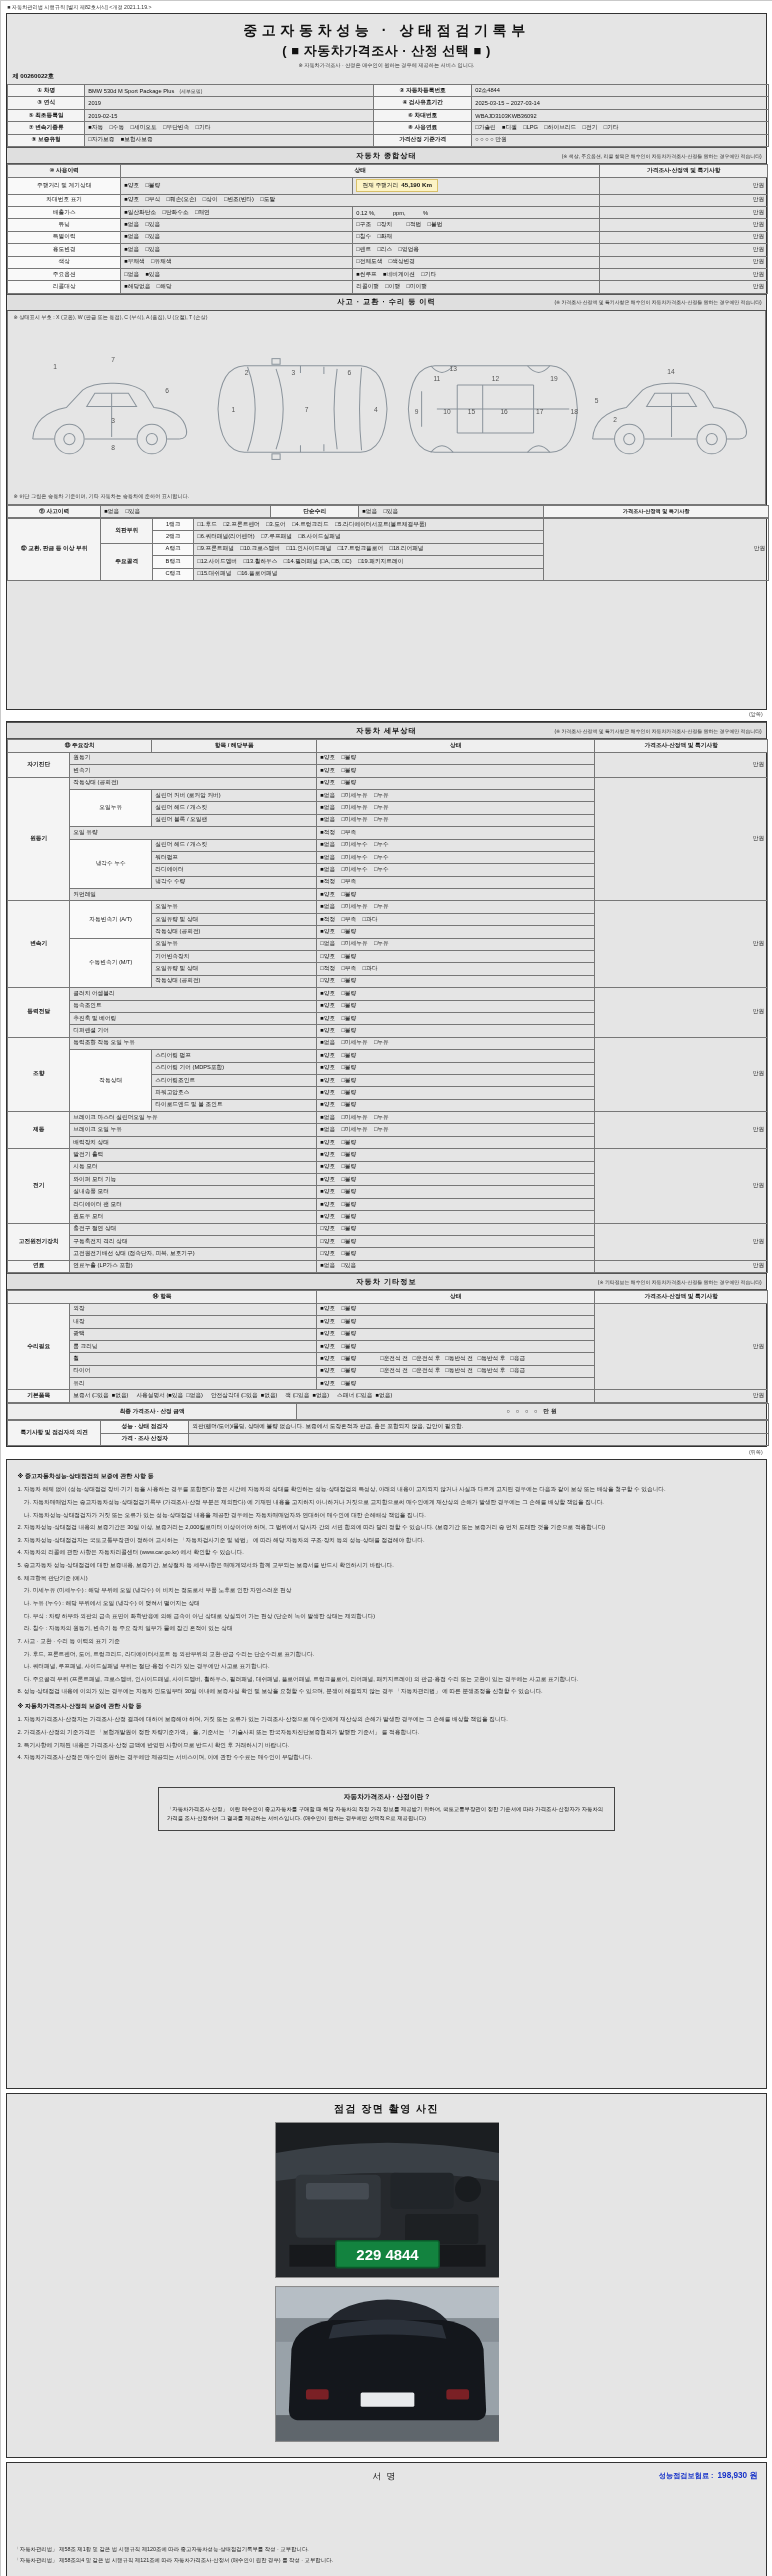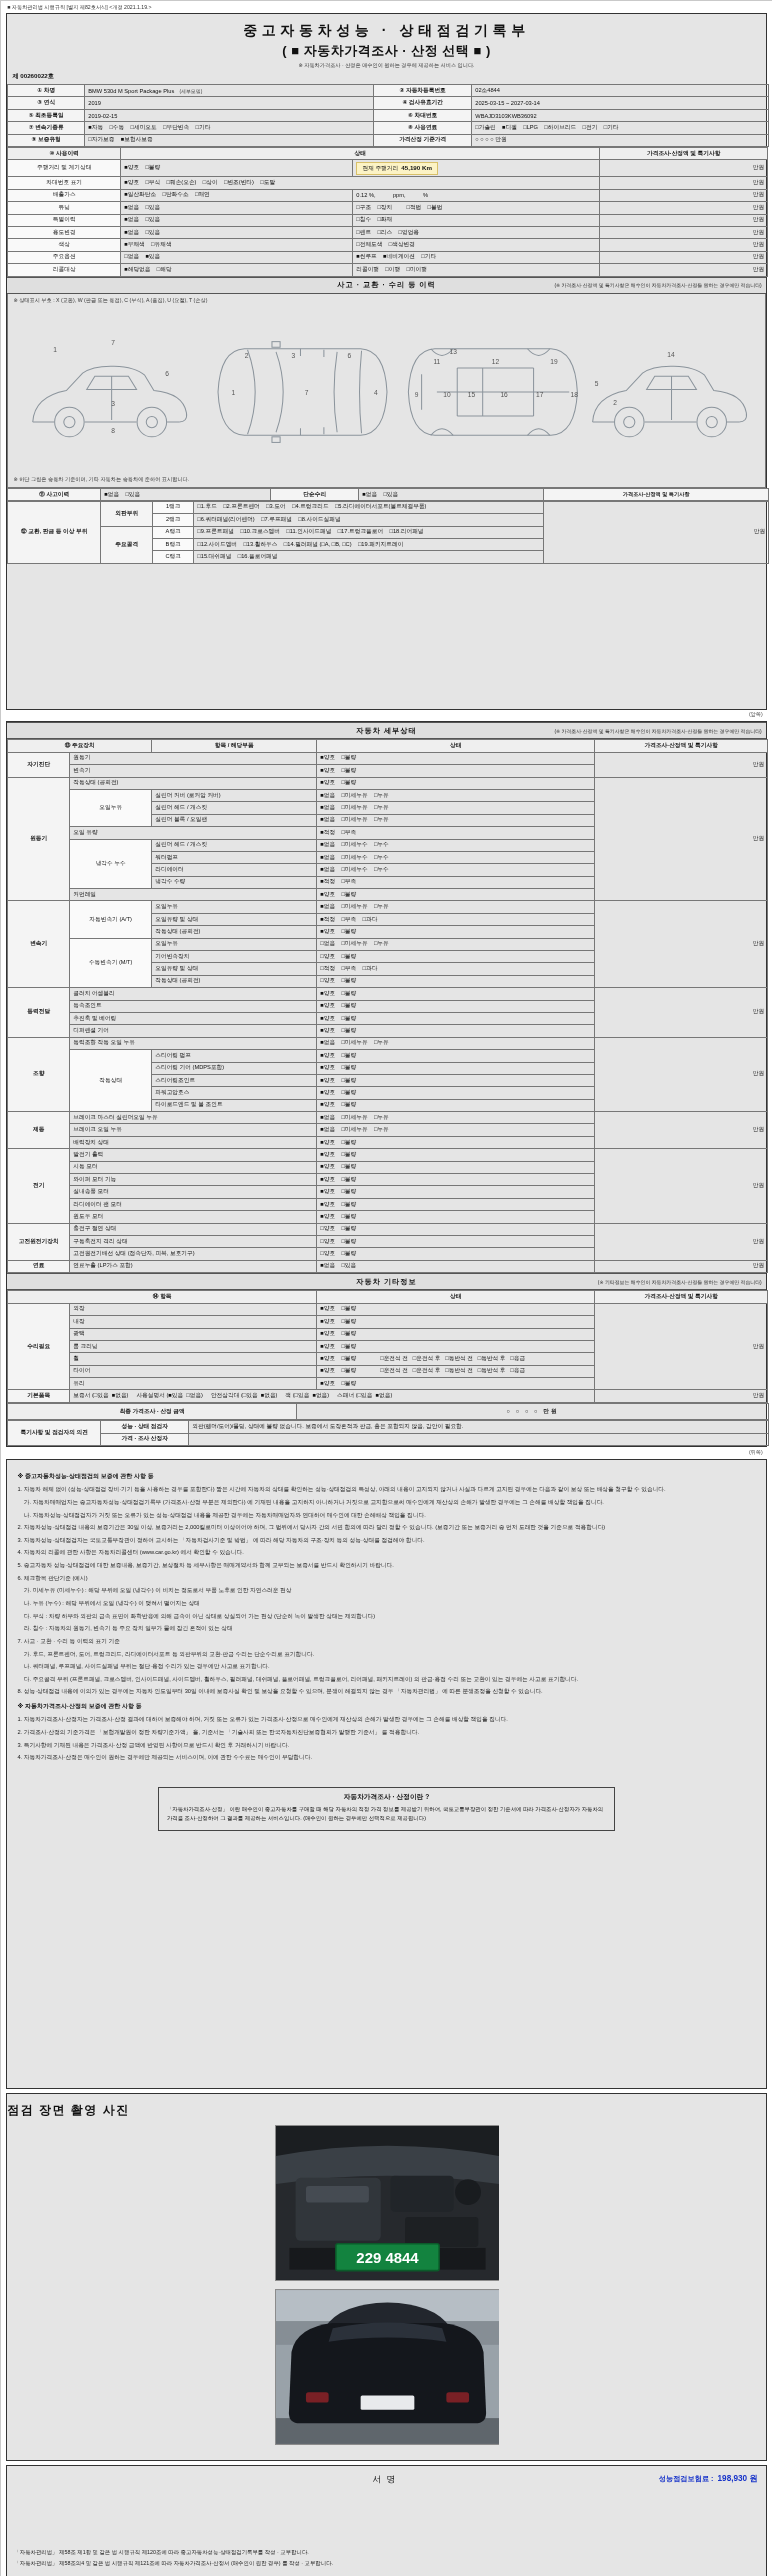--- a/index.html
+++ b/index.html
@@ -47,21 +47,21 @@
 
   .notice-box { padding:7.2px 10.3px 9.3px; min-height:630px; }
   .notice-title { text-align:center; font-weight:bold; font-size:8.2px; letter-spacing:3.1px; padding:2.1px 0 6.2px; }
   .notice-h { font-weight:bold; font-size:6px; margin:5.2px 0 3.1px; }
   .np { font-size:5.7px; line-height:1.85; margin-bottom:2.1px; white-space:pre-wrap; color:#1b1b1b;}
   .inner-note-box { width:62%; margin:24px auto 4.1px; border:1px solid #444; padding:5.2px 8.2px 6.2px; }
   .inner-note-title { text-align:center; font-weight:bold; font-size:6.7px; padding-bottom:3.1px; }
   .inner-note-text { font-size:5.4px; line-height:1.7; white-space:pre-wrap;}
 
   .photos-box { min-height:340px; padding:5.2px 0 8.2px; }
-  .photos-title { text-align:left; font-weight:bold; font-size:12px; letter-spacing:1.5px; padding:3.1px 0 6.2px; }
+  .photos-title { text-align:center; font-weight:bold; font-size:10px; letter-spacing:1.5px; padding:3.1px 0 6.2px; }
   .photo-frame { width:224px; margin:0 auto 7.2px; border:0.5px solid #8c8c8c; background:#222; line-height:0;}
 
   .sign-box { min-height:132px; position:relative; padding:5.2px 7.2px; }
   .sign-title { text-align:center; font-weight:normal; font-size:8.8px; letter-spacing:5.2px; padding-top:3.1px;}
   .premium { position:absolute; right:8.2px; top:7.2px; color:#1733c9; font-weight:bold; font-size:7.2px; }
   .premium .premium-val { font-size:8.2px; margin-left:2.1px; }
   .sign-space { height:61px; }
   .sign-lines div { font-size:5.4px; color:#222; line-height:1.9; }
 
   svg text { font-family:"Liberation Sans","DejaVu Sans",sans-serif; }
@@ -113,20 +113,24 @@
       </tr>
       <tr>
         <td class="lbl">⑨ 보증유형</td>
         <td class="chk">□자가보증    ■보험사보증</td>
         <td class="lbl">가격산정 기준가격</td>
         <td class="val">○ ○ ○ ○  만원</td>
       </tr>
     </tbody>
       </table>
 
+    <div class="sec-bar">
+      <span>자동차 종합상태</span>
+      <span class="sec-note">(※ 색상, 주요옵션, 리콜 항목은 매수인이 자동차가격조사·산정을 원하는 경우에만 적습니다)</span>
+    </div>
     <table class="t">
       <colgroup>
           <col style="width:113px">
           <col style="width:232px">
           <col style="width:247px">
           <col style="width:168px">
         </colgroup>
       <tbody>
           <tr>
         <th>⑩ 사용이력</th>

